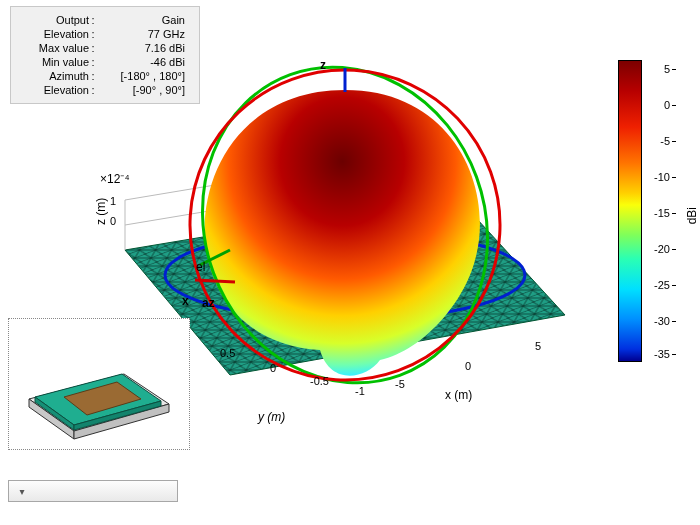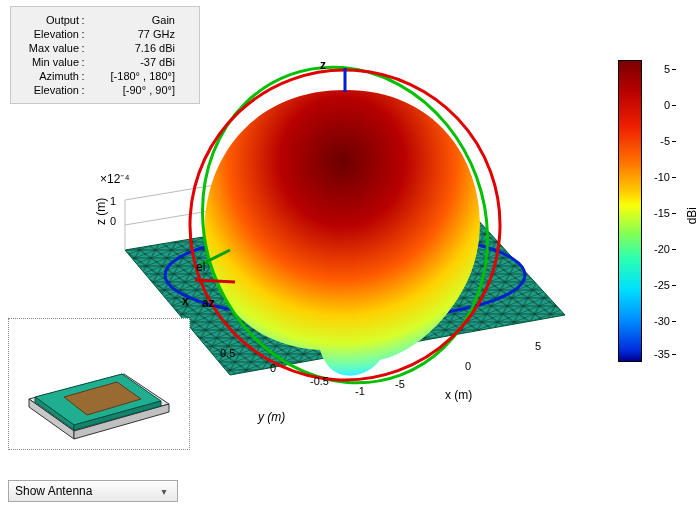--- a/index.html
+++ b/index.html
@@ -14,21 +14,21 @@
     overflow: hidden;
     position: relative;
   }
   .info-box {
     position: absolute;
     top: 6px;
     left: 10px;
     width: 190px;
     background: #f0f0f0;
     border: 1px solid #c8c8c8;
-    padding: 6px 24px;
+    padding: 6px 14px;
     box-sizing: border-box;
   }
   .info-row {
     display: flex;
     justify-content: flex-end;
     line-height: 14px;
   }
   .info-label {
     text-align: right;
     flex: 0 0 68px;
@@ -160,21 +160,21 @@
     <span class="info-value">77 GHz</span>
   </div>
   <div class="info-row">
     <span class="info-label">Max value</span>
     <span class="info-colon">:</span>
     <span class="info-value">7.16 dBi</span>
   </div>
   <div class="info-row">
     <span class="info-label">Min value</span>
     <span class="info-colon">:</span>
-    <span class="info-value">-37 dBi</span>
+    <span class="info-value">-46 dBi</span>
   </div>
   <div class="info-row">
     <span class="info-label">Azimuth</span>
     <span class="info-colon">:</span>
     <span class="info-value">[-180° , 180°]</span>
   </div>
   <div class="info-row">
     <span class="info-label">Elevation</span>
     <span class="info-colon">:</span>
     <span class="info-value">[-90° , 90°]</span>
@@ -279,15 +279,14 @@
 
     <polygon points="26,78 113,55 152,82 65,106" fill="#1fae90" stroke="#0a4f40" stroke-width="1"></polygon>
     <polygon points="26,78 65,106 65,111 26,83" fill="#168f76" stroke="#0a4f40" stroke-width="1"></polygon>
     <polygon points="65,106 152,82 152,87 65,111" fill="#12846d" stroke="#0a4f40" stroke-width="1"></polygon>
 
     <polygon points="55,78 108,63 132,80 78,96" fill="#9a6a33" stroke="#5a3c18" stroke-width="1"></polygon>
   </svg>
 </div>
 
 <div class="dropdown">
-  <span class="dd-label">Show Antenna</span>
   <span class="dd-arrow">▾</span>
 </div>
 
 </body></html>

